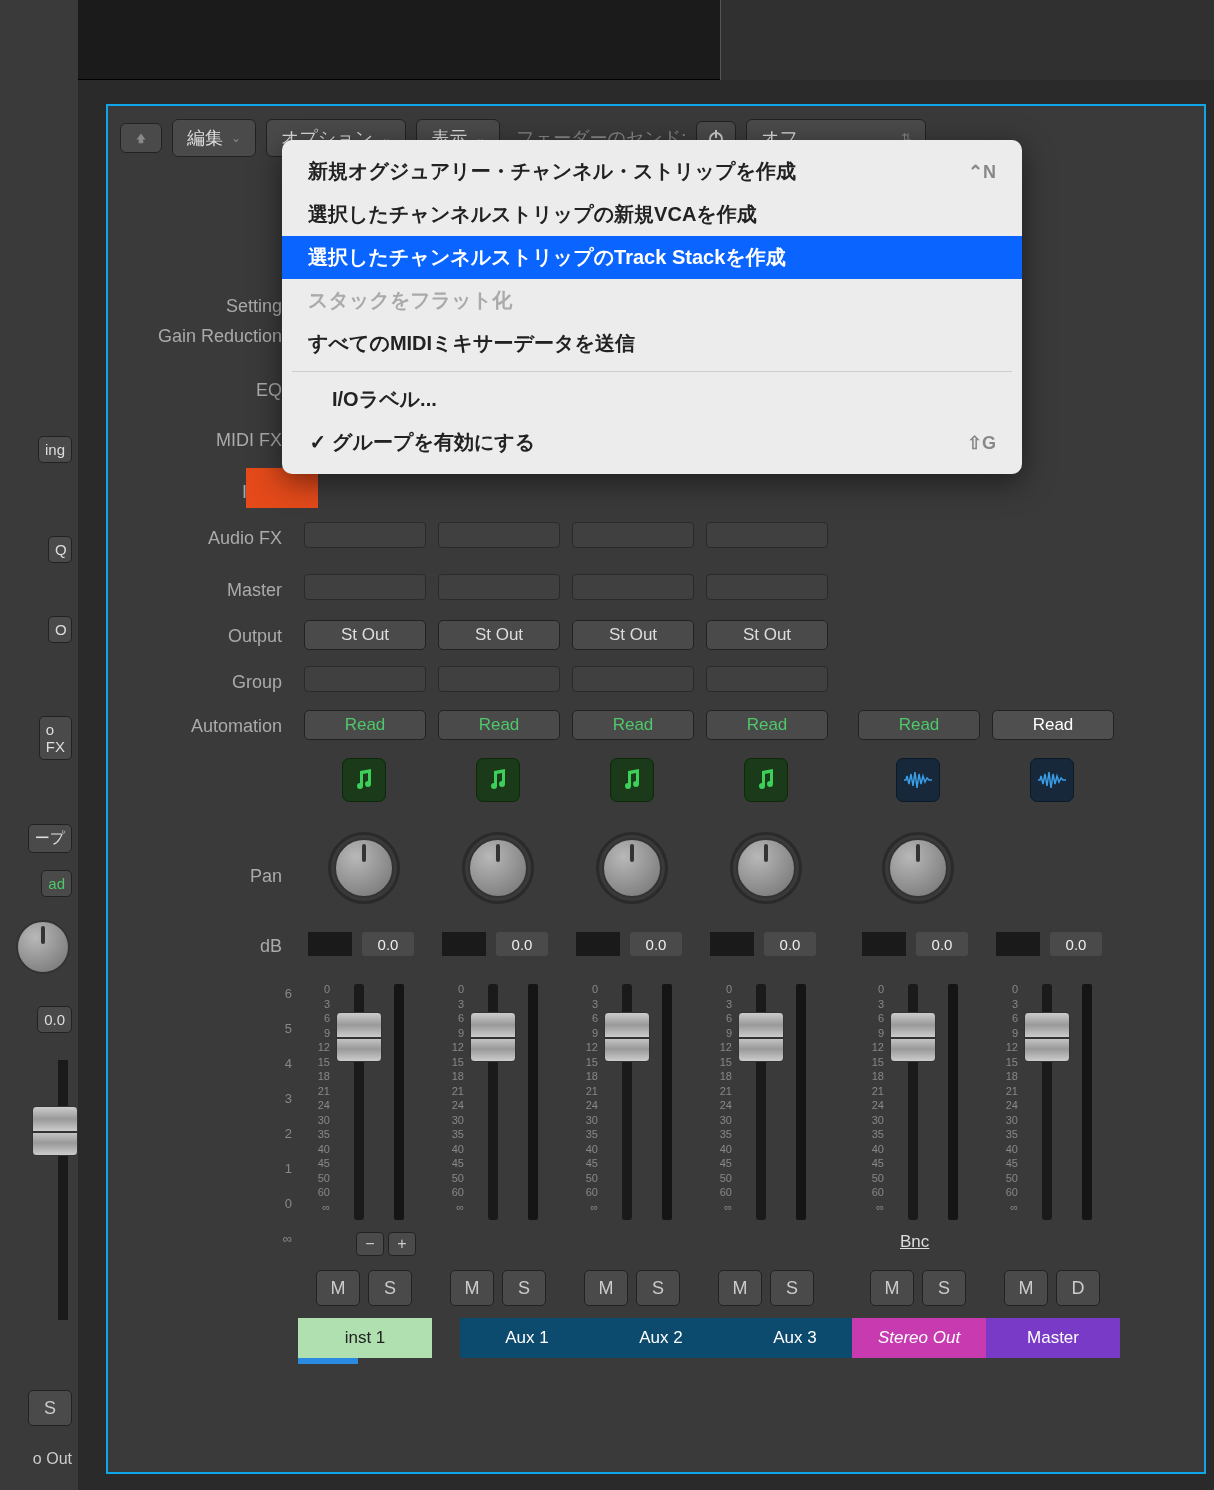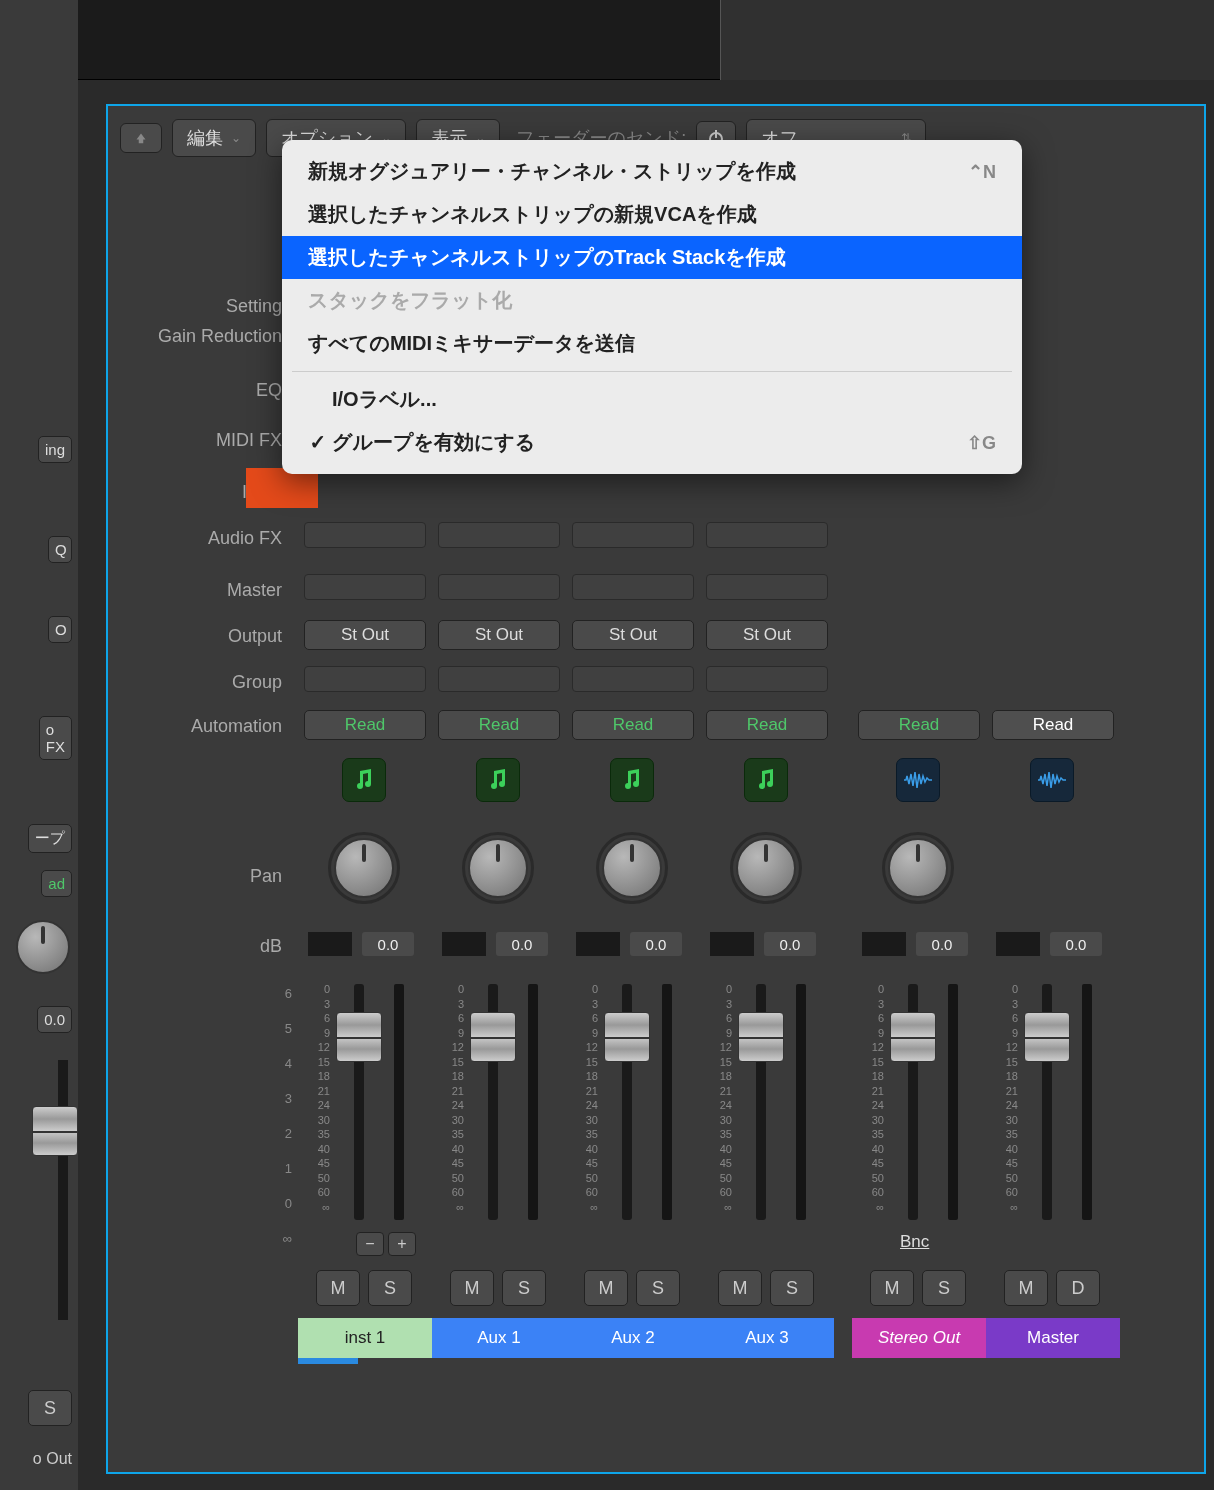--- a/index.html
+++ b/index.html
@@ -57,21 +57,21 @@
   .pm-btns{position:absolute; display:flex; gap:4px;}
   .pm{width:28px; height:24px; background:#4a4a4a; border:1px solid #222; border-radius:4px; color:#ccc; display:flex; align-items:center; justify-content:center; font-size:16px;}
 
   .bnc{position:absolute; color:#ddd; font-size:17px;}
 
   .ms-row{position:absolute; display:flex; gap:8px;}
   .ms{width:44px; height:36px; background:#4a4a4a; border:1px solid #222; border-radius:5px; color:#ccc; display:flex; align-items:center; justify-content:center; font-size:18px;}
 
   .namebar{position:absolute; height:40px; display:flex; align-items:center; justify-content:center; font-size:17px; color:#fff;}
   .namebar.sel{ background:#b0e0b0; color:#222;}
-  .namebar.aux{ background:#3b82f6;}
+  .namebar.aux{ background:#0c4a6e;margin-left:28px;}
   .namebar.stereo{ background:#c83ab0;font-style:italic;}
   .namebar.master{ background:#7a3ac8;}
   .playhead{position:absolute; height:6px; background:#2a8ae0;}
 
   
   .leftsliver{position:absolute; left:0; top:0; width:78px; height:1490px; background:#3a3a3a;}
   .ls-pill{background:#4a4a4a; border:1px solid #222; border-radius:5px; color:#ddd; padding:4px 6px; font-size:15px; position:absolute; right:6px;}
   .ls-green{color:#4fc76a;}
 
   

